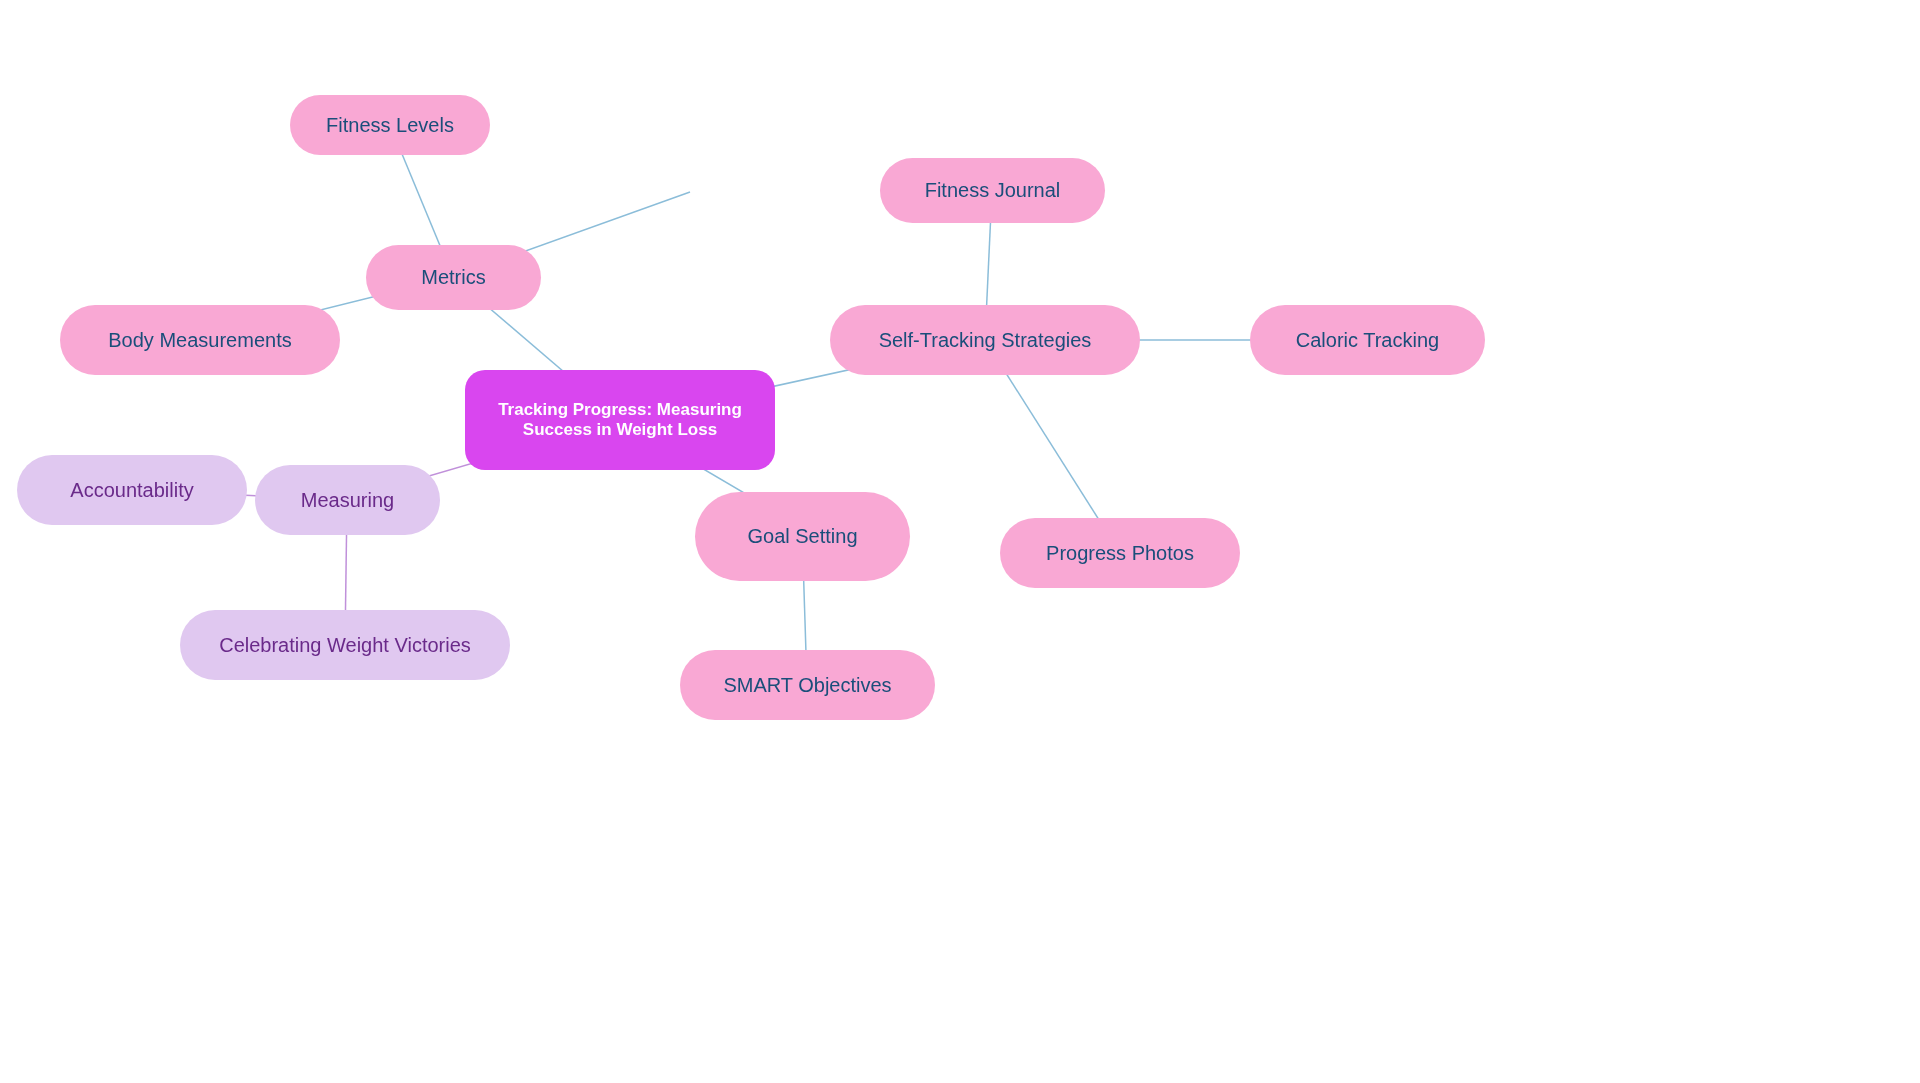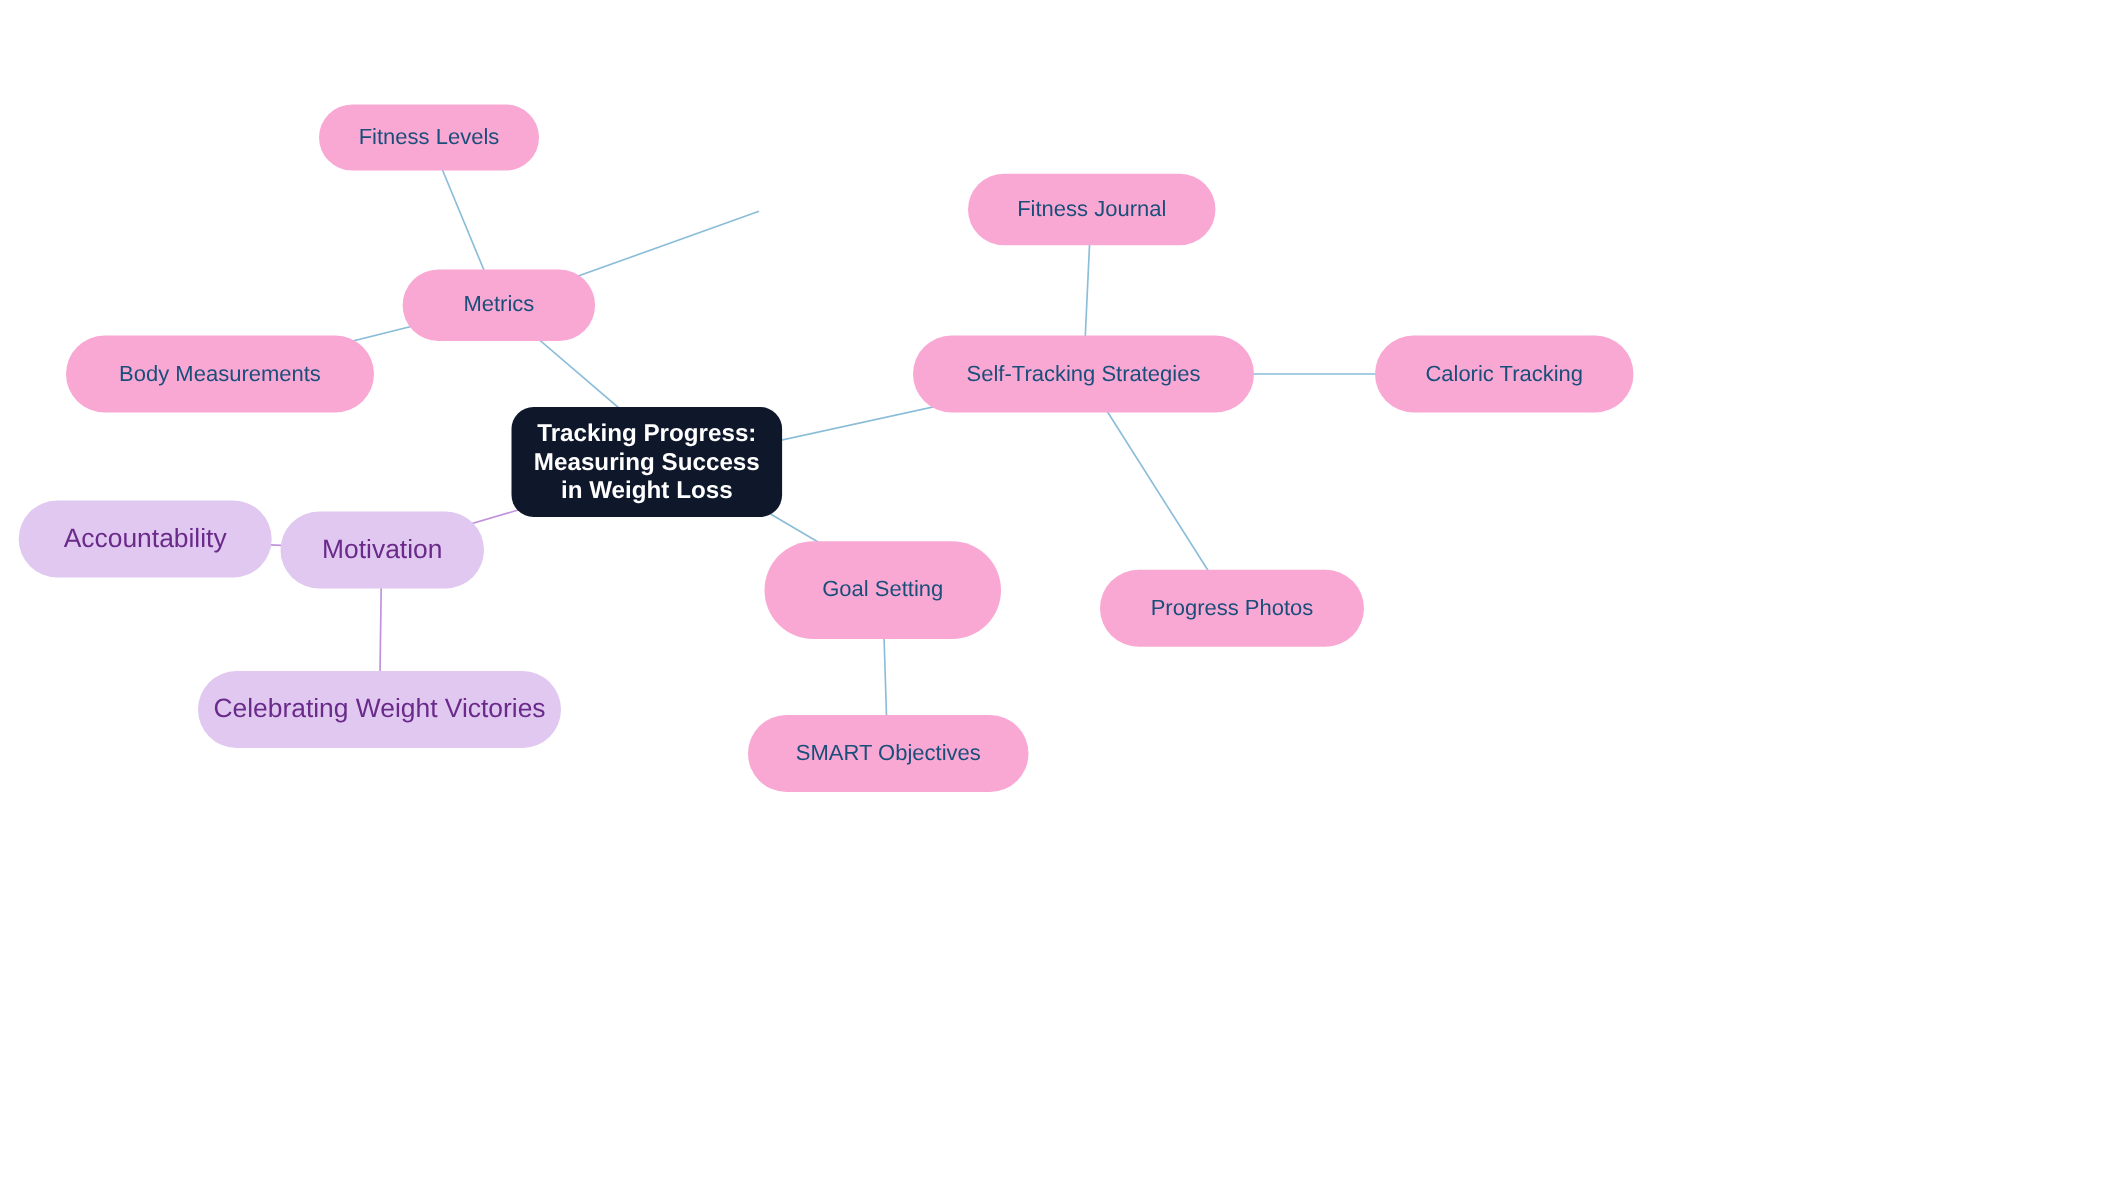--- a/index.html
+++ b/index.html
@@ -26,42 +26,42 @@
     .node {
       position: absolute;
       border-radius: 50px;
       display: flex;
       align-items: center;
       justify-content: center;
       text-align: center;
       cursor: default;
     }
     .node-center {
-      background: #0f172a;
+      background: #d946ef;
       color: #ffffff;
-      font-size: 22px;
+      font-size: 17px;
       font-weight: 600;
-      width: 246px;
+      width: 310px;
       height: 100px;
       border-radius: 20px;
       left: 465px;
       top: 370px;
       padding: 10px 20px;
     }
     .node-blue {
       background: #f9a8d4;
       color: #1a4e7a;
       font-size: 20px;
       font-weight: 500;
       border: none;
     }
     .node-purple {
       background: #e0c8f0;
       color: #6a2a8a;
-      font-size: 24px;
+      font-size: 20px;
       font-weight: 500;
       border: none;
     }
     
     
     #node-metrics {
       left: 366px; top: 245px;
       width: 175px; height: 65px;
     }
     
@@ -172,21 +172,21 @@
     <span>Progress Photos</span>
   </div>
   <div class="node node-blue" id="node-goal-setting">
     <span>Goal Setting</span>
   </div>
   <div class="node node-blue" id="node-smart-objectives">
     <span>SMART Objectives</span>
   </div>
 
   <div class="node node-purple" id="node-motivation">
-    <span>Motivation</span>
+    <span>Measuring</span>
   </div>
   <div class="node node-purple" id="node-accountability">
     <span>Accountability</span>
   </div>
   <div class="node node-purple" id="node-celebrating">
     <span>Celebrating Weight Victories</span>
   </div>
 </div>
 
 </body></html>

